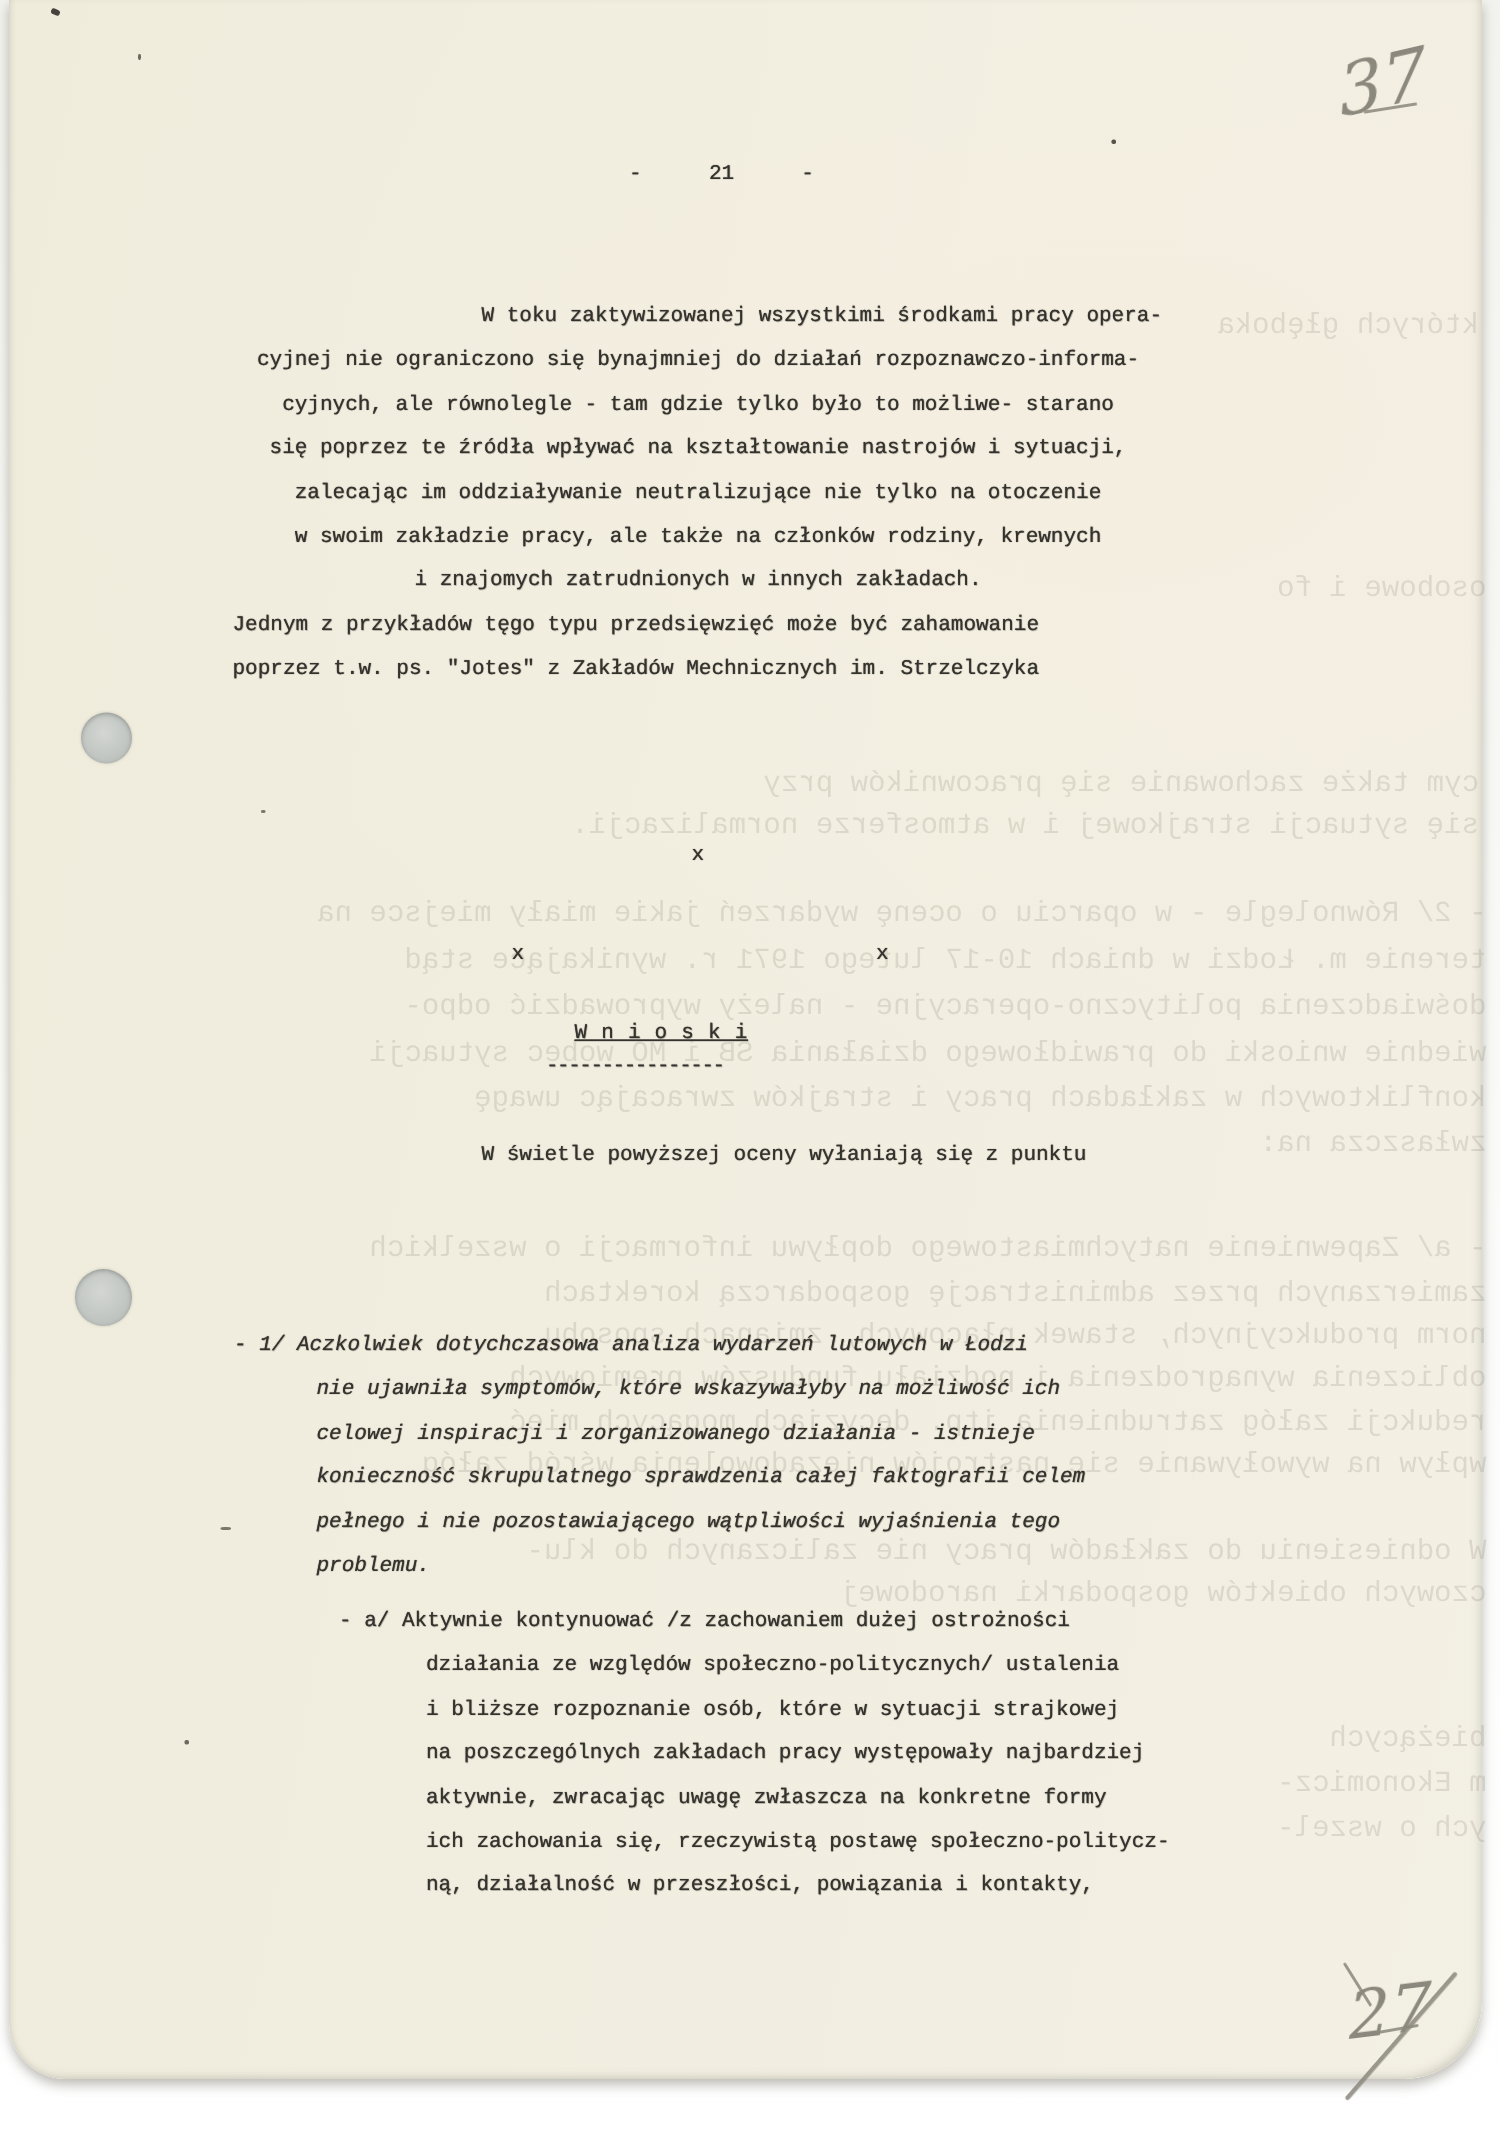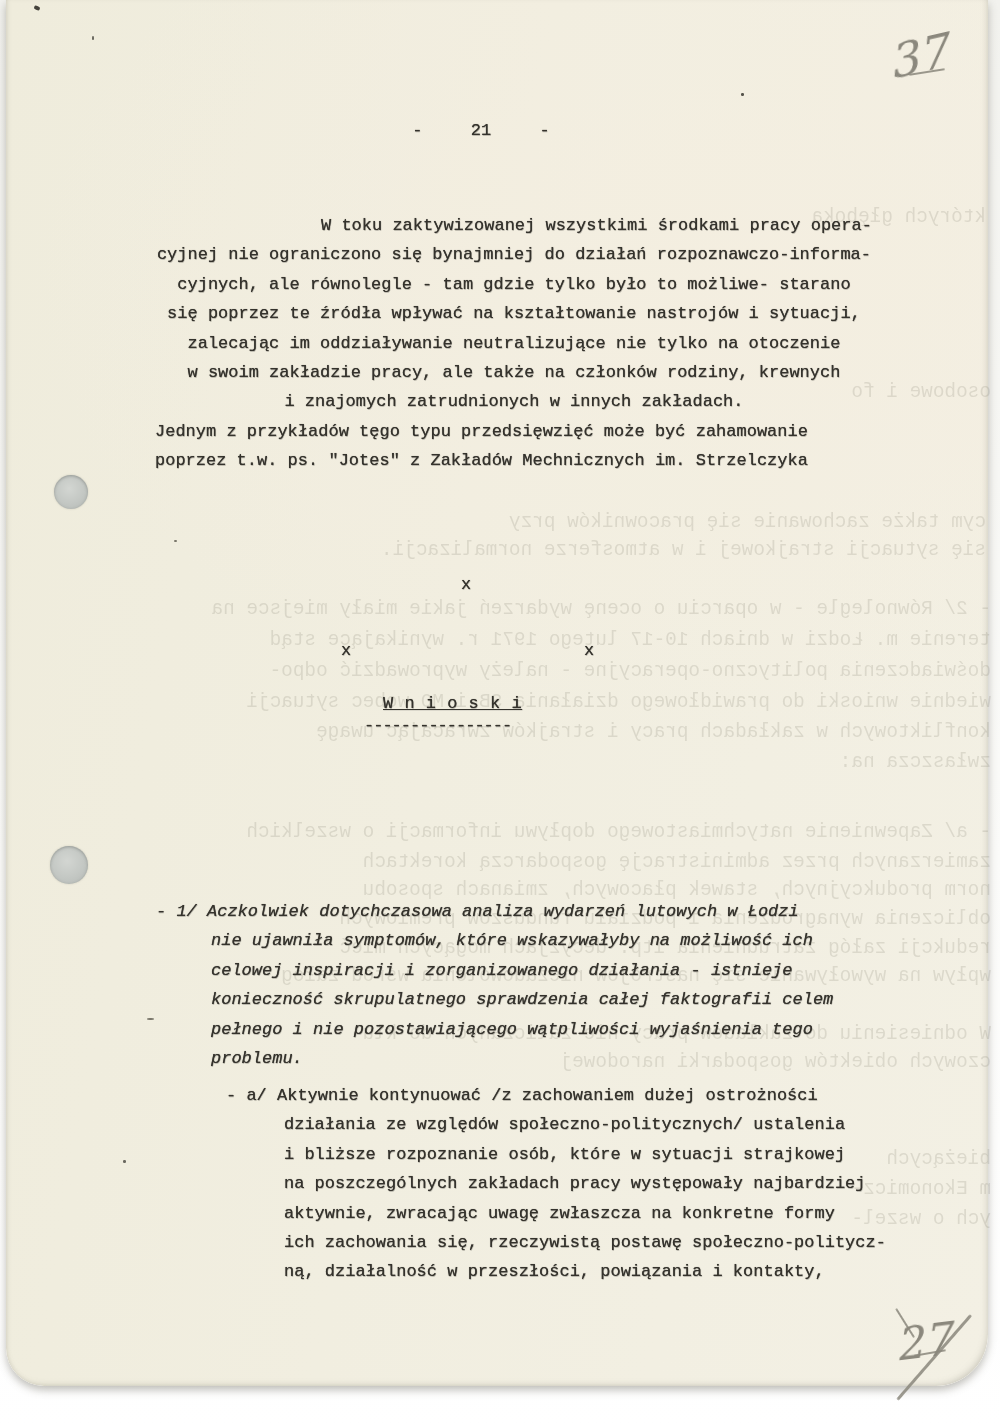--- a/index.html
+++ b/index.html
@@ -13,22 +13,22 @@
     position:absolute;left:6px;top:0;width:982px;height:1386px;
     background:
       radial-gradient(1200px 800px at 75% 20%, rgba(244,238,224,.9) 0%, rgba(240,236,222,0) 60%),
       linear-gradient(100deg,#efecdc 0%,#f1eee0 45%,#f3f0e4 100%);
     border-radius:0 0 52px 38px;
     box-shadow:0 4px 8px rgba(110,108,98,.45),
                inset 3px 0 5px -3px rgba(120,118,105,.35),
                inset -4px -4px 7px -4px rgba(120,118,105,.35);
   }
   
-  .tw{position:absolute;color:#34322c;font-size:17px;line-height:29.4px;white-space:pre;
-      text-shadow:0 0 .7px rgba(46,44,39,.85),.5px .5px 0 rgba(46,44,39,.22);margin-top:14px;}
+  .tw{position:absolute;color:#34322c;font-size:14px;line-height:29.4px;white-space:pre;
+      text-shadow:0 0 .7px rgba(46,44,39,.85),.5px .5px 0 rgba(46,44,39,.22);}
   .tline{white-space:pre;}
   .p1{left:150px;top:197px;text-align:center;}
   .p1 .tline:first-child{text-indent:165px;}
   .p2{left:149px;top:403px;}
   .x1{left:455px;top:556px;}
   .x2l{left:335px;top:622px;}
   .x2r{left:578px;top:622px;}
   .heading{left:377px;top:675px;letter-spacing:.5px;text-decoration:underline;}
   .underline{left:358px;top:697px;letter-spacing:-1px;}
   .p3{left:152px;top:756px;}
@@ -110,21 +110,21 @@
   <div class="tw p1"><div class="tline">W toku zaktywizowanej wszystkimi środkami pracy opera-</div><div class="tline">cyjnej nie ograniczono się bynajmniej do działań rozpoznawczo-informa-</div><div class="tline">cyjnych, ale równolegle - tam gdzie tylko było to możliwe- starano</div><div class="tline">się poprzez te źródła wpływać na kształtowanie nastrojów i sytuacji,</div><div class="tline">zalecając im oddziaływanie neutralizujące nie tylko na otoczenie</div><div class="tline">w swoim zakładzie pracy, ale także na członków rodziny, krewnych</div><div class="tline">i znajomych zatrudnionych w innych zakładach.</div></div>
   <div class="tw p2"><div class="tline">Jednym z przykładów tęgo typu przedsięwzięć może być zahamowanie</div><div class="tline">poprzez t.w. ps. "Jotes" z Zakładów Mechnicznych im. Strzelczyka</div></div>
 
   <div class="tw x1">x</div>
   <div class="tw x2l">x</div>
   <div class="tw x2r">x</div>
 
   <div class="tw heading">W n i o s k i</div>
   <div class="tw underline">----------------</div>
 
-  <div class="tw p3"></div>
+  <div class="tw p3"><div class="tline">W świetle powyższej oceny wyłaniają się z punktu</div></div>
   <div class="tw item1"><div class="tline">- 1/ Aczkolwiek dotychczasowa analiza wydarzeń lutowych w Łodzi</div><div class="tline">nie ujawniła symptomów, które wskazywałyby na możliwość ich</div><div class="tline">celowej inspiracji i zorganizowanego działania - istnieje</div><div class="tline">konieczność skrupulatnego sprawdzenia całej faktografii celem</div><div class="tline">pełnego i nie pozostawiającego wątpliwości wyjaśnienia tego</div><div class="tline">problemu.</div></div>
   <div class="tw itema"><div class="tline">- a/ Aktywnie kontynuować /z zachowaniem dużej ostrożności</div><div class="tline">działania ze względów społeczno-politycznych/ ustalenia</div><div class="tline">i bliższe rozpoznanie osób, które w sytuacji strajkowej</div><div class="tline">na poszczególnych zakładach pracy występowały najbardziej</div><div class="tline">aktywnie, zwracając uwagę zwłaszcza na konkretne formy</div><div class="tline">ich zachowania się, rzeczywistą postawę społeczno-politycz-</div><div class="tline">ną, działalność w przeszłości, powiązania i kontakty,</div></div>
 
   <div class="hole hole1"></div>
   <div class="hole hole2"></div>
 
   <div class="spk spk1"></div>
   <div class="spk spk2"></div>
   <div class="spk spk3"></div>
   <div class="spk spk4"></div>

